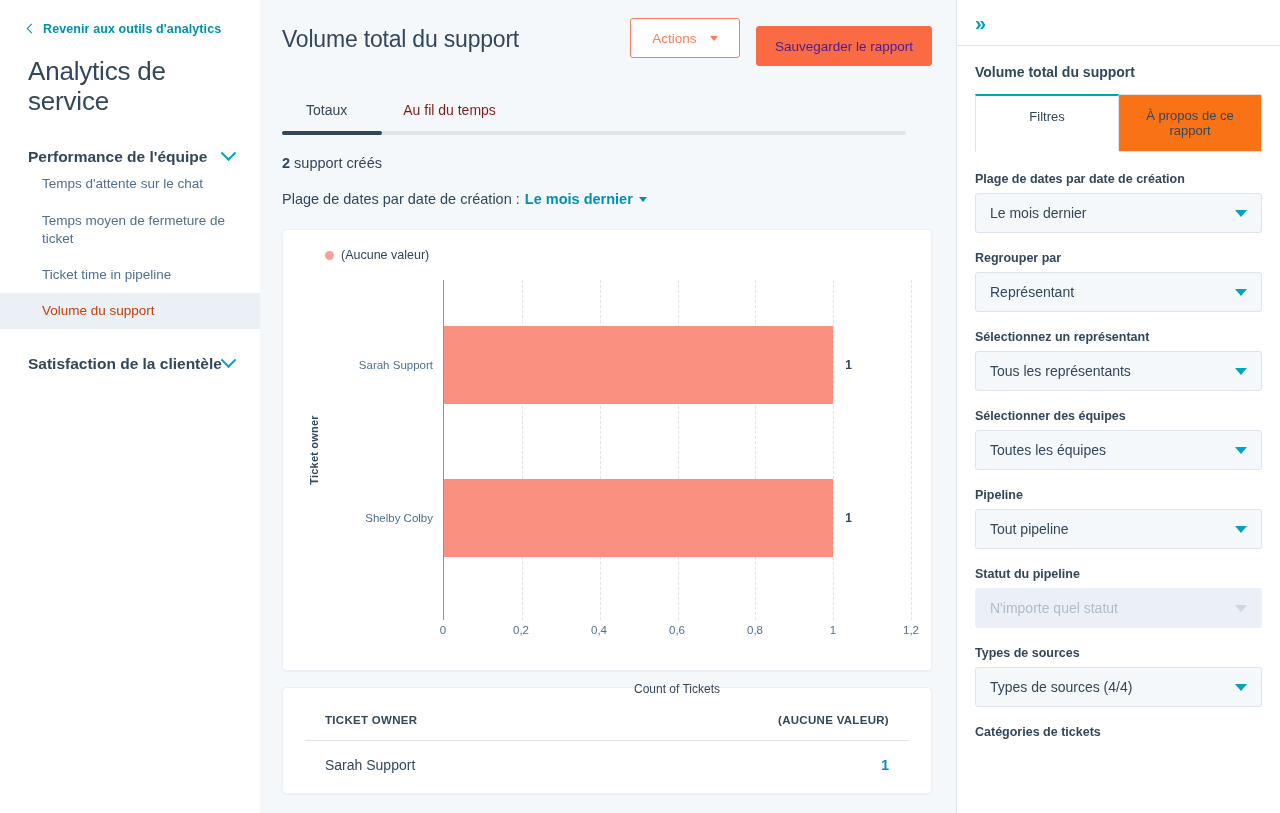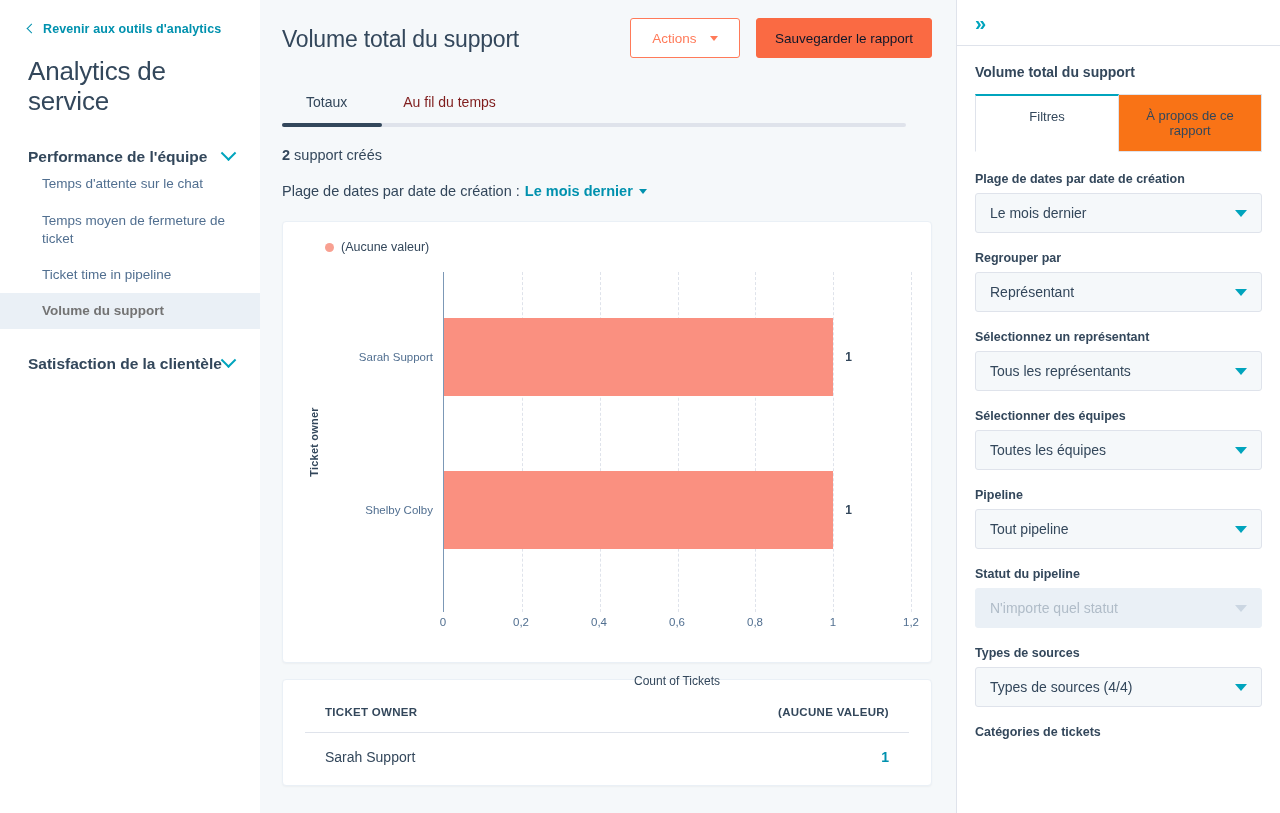--- a/index.html
+++ b/index.html
@@ -43,21 +43,21 @@
   .chev-down {
     width: 11px; height: 11px;
     border-right: 2.4px solid #00a4bd; border-bottom: 2.4px solid #00a4bd;
     transform: rotate(45deg) translate(-3px,-3px);
   }
   .sb-item {
     font-size: 13.5px; color: #516f90; line-height: 1.35;
     padding: 9px 22px 9px 42px; cursor: pointer;
   }
   .sb-item.active {
-    background: #eaf0f6; color: #737373; font-weight: bold;
+    background: #eaf0f6; color: #c2410c; font-weight: normal;
   }
   .sb-group.second { margin-top: 26px; }
 
   
   .main {
     flex: 1; height: 813px; background: #f5f8fa;
     overflow: hidden; position: relative;
   }
   .main-header {
     background: #f5f8fa; padding: 18px 24px 0 22px;
@@ -74,22 +74,23 @@
     font-size: 13.5px; border-radius: 3px; cursor: pointer;
     padding: 0 18px; height: 40px; display: inline-flex;
     align-items: center; justify-content: center; gap: 13px;
     white-space: nowrap;
   }
   .btn-secondary {
     background: #ffffff; border: 1px solid #ff7a59; color: #ff7a59;
     min-width: 110px;
   }
   .btn-primary {
-    background: #fa6a43; border: 1px solid #fa6a43; color: #0f172a;
+    background: #fa6a43; border: 1px solid #fa6a43; color: #4c1d95;
     min-width: 172px;
+    margin-top: 8px;
   }
   .caret-down {
     width: 0; height: 0; border-left: 4.5px solid transparent;
     border-right: 4.5px solid transparent; border-top: 5px solid currentColor;
     display: inline-block;
   }
   .tabs {
     display: flex; align-items: center; gap: 8px;
     margin-top: 30px; padding-left: 0;
   }

